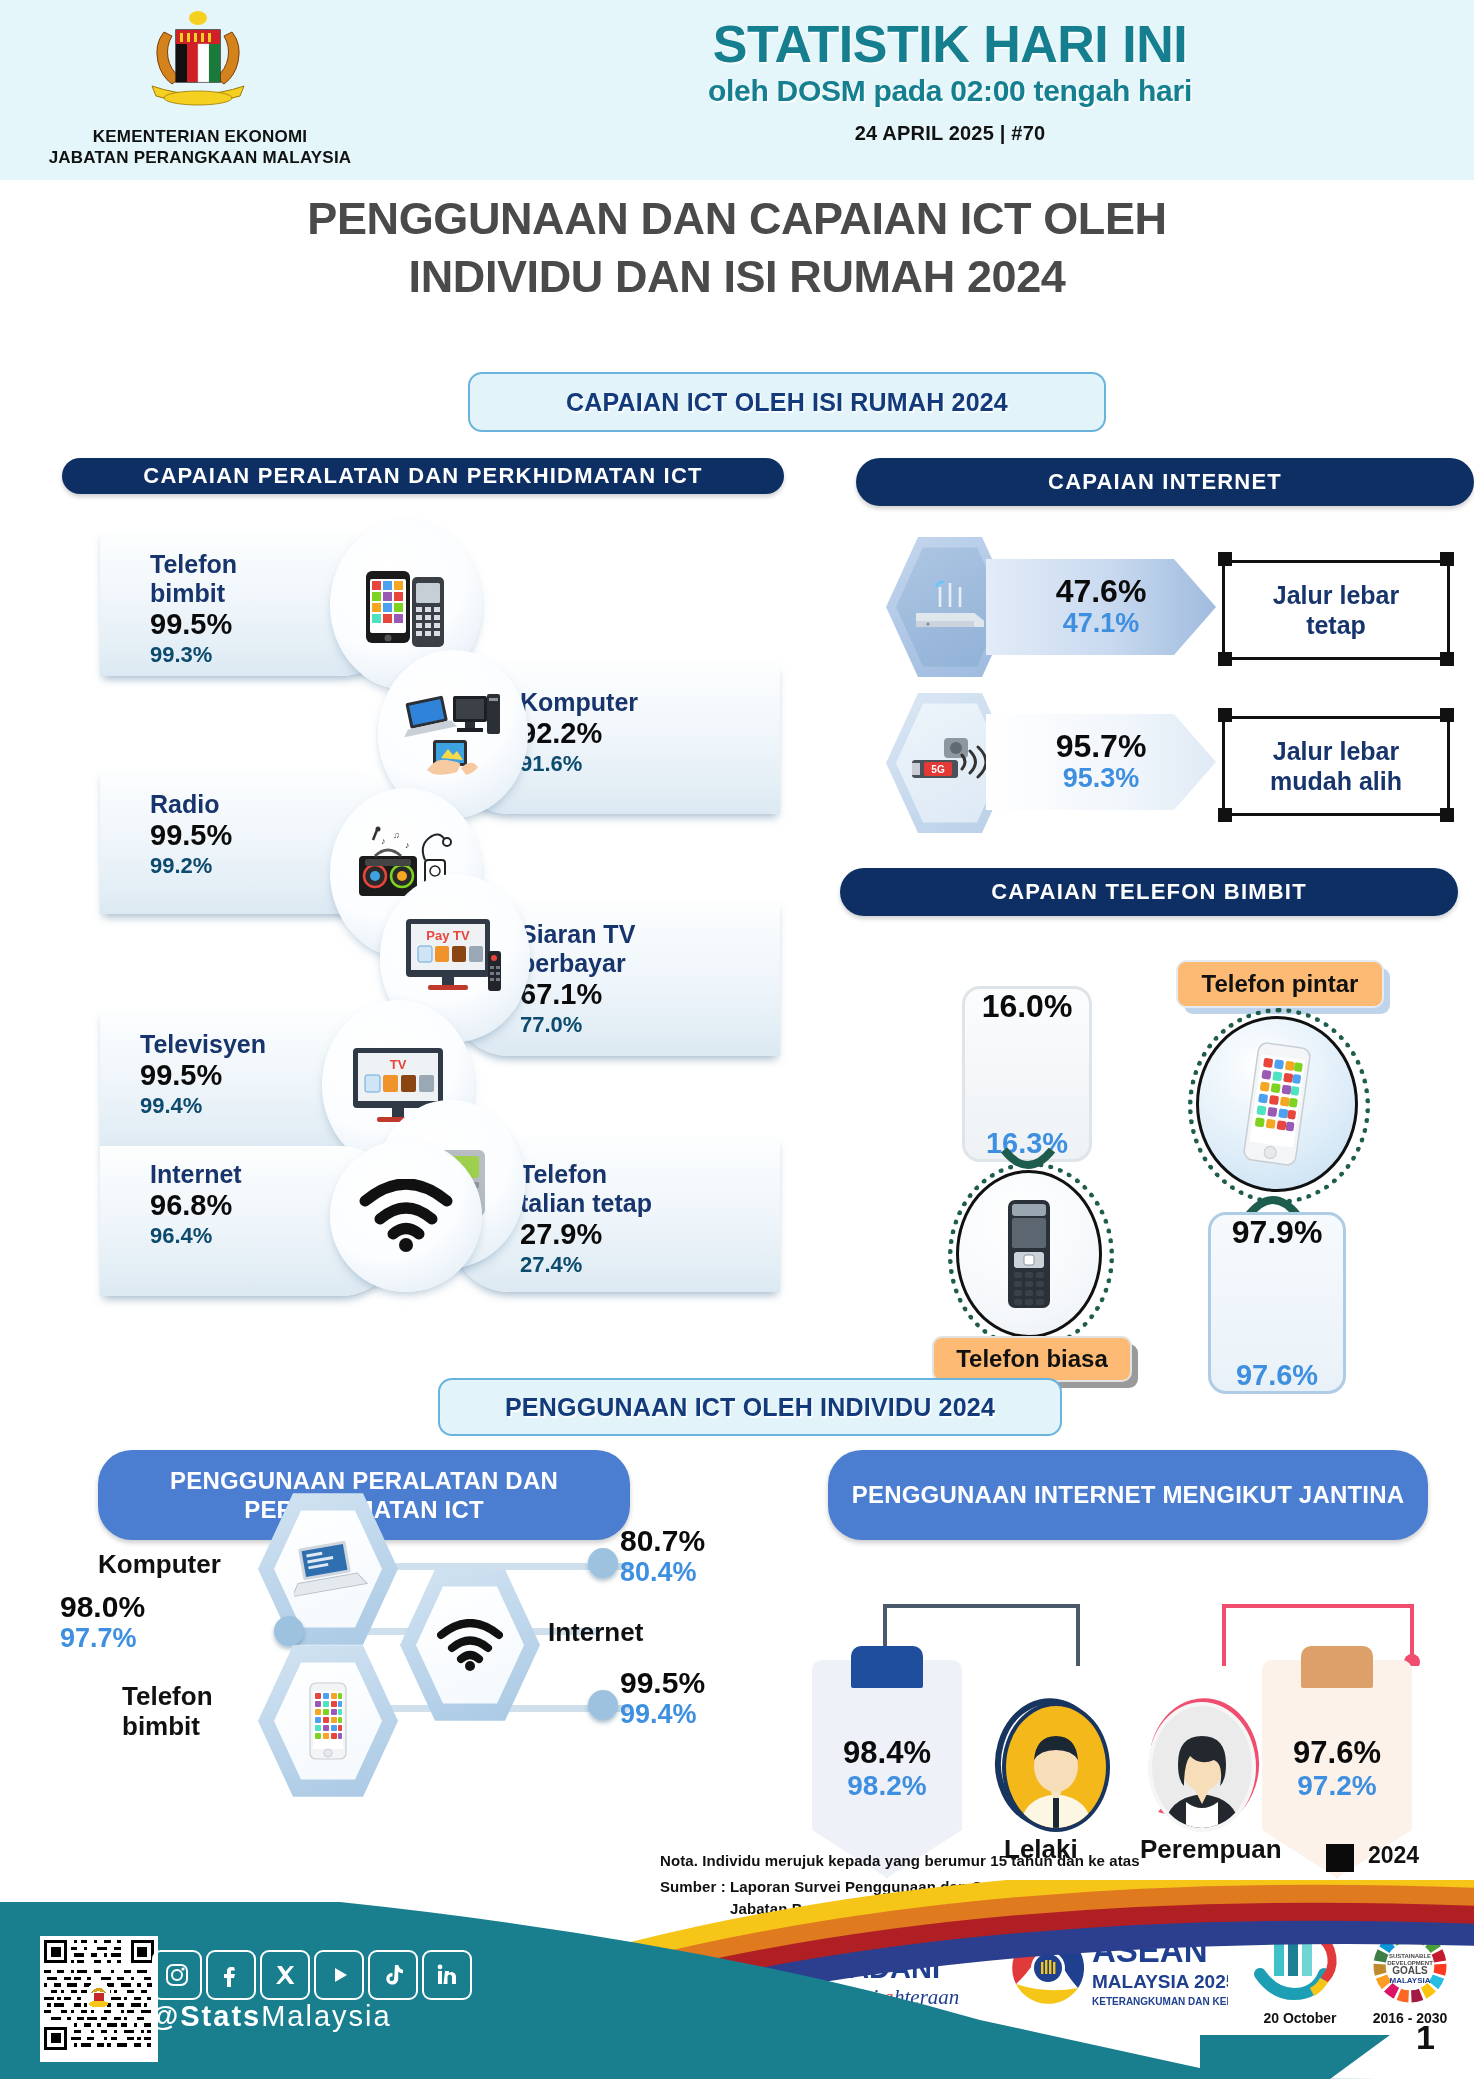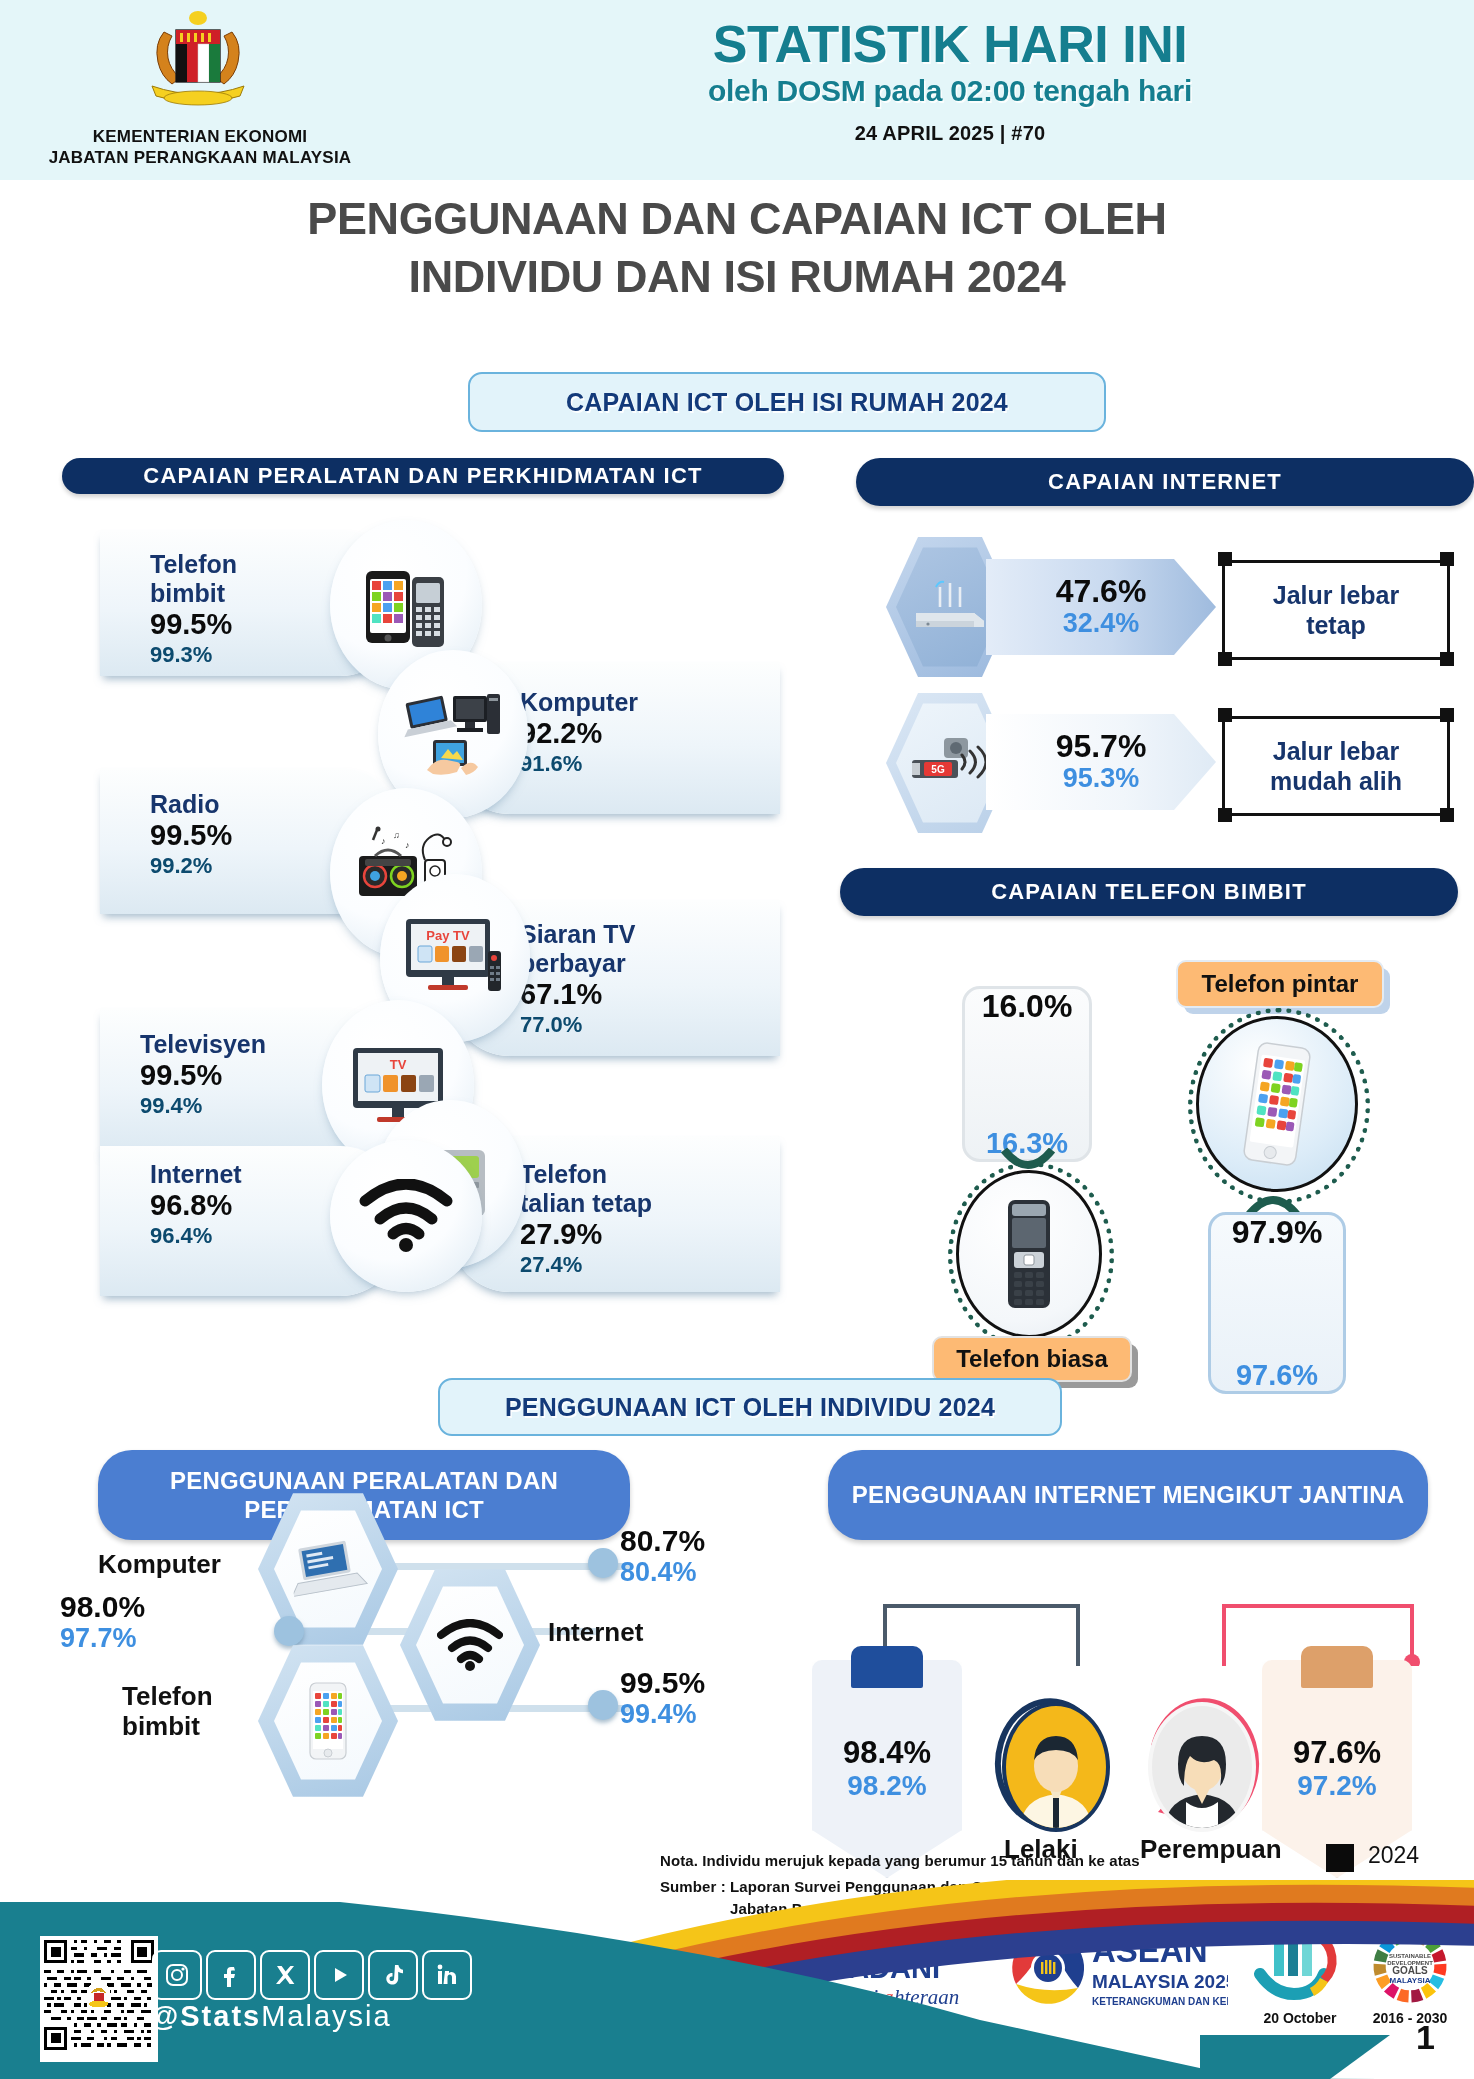--- a/index.html
+++ b/index.html
@@ -131,21 +131,21 @@
   .pincap{position:absolute;width:72px;height:42px;border-radius:10px 10px 2px 2px;}
   .avatar{position:absolute;width:112px;height:138px;border-radius:50%;
     display:flex;align-items:flex-end;justify-content:center;overflow:hidden;}
   .gname{position:absolute;font-size:26px;font-weight:800;color:#111;}
 
   
   #note1{left:660px;top:1852px;font-size:15px;font-weight:700;color:#111;letter-spacing:.1px;}
   #note2{left:660px;top:1878px;font-size:15px;font-weight:700;color:#111;letter-spacing:.1px;}
   #note3{left:730px;top:1900px;font-size:15px;font-weight:700;color:#111;letter-spacing:.1px;}
   .lg-sw{position:absolute;width:28px;height:28px;}
-  .lg-tx{position:absolute;font-size:23px;font-weight:400;color:#111;}
+  .lg-tx{position:absolute;font-size:23px;font-weight:700;color:#111;}
   #footer-curve{left:300px;top:1880px;width:1180px;height:210px;overflow:hidden;}
   .sm-box{position:absolute;width:46px;height:46px;border:2.5px solid #fff;border-radius:9px;
     display:flex;align-items:center;justify-content:center;color:#fff;}
   #handle{left:150px;top:2000px;font-size:29px;color:#fff;letter-spacing:2px;}
   #handle b{font-weight:800;}
   #pageno{left:1416px;top:2018px;font-size:34px;font-weight:800;color:#111;}
 
   .logo-cap{position:absolute;font-size:14px;font-weight:800;color:#111;}
 </style>
 </head>
@@ -406,21 +406,21 @@
       <path d="M6 36 l58 0 l10 8 l-58 0 Z" fill="#f2f5f8"></path>
       <path d="M6 36 l58 0 l10 8 l0 6 l-68 0 Z" fill="#dfe6ec"></path>
       <path d="M6 44 l58 0 l0 6 l-58 0 Z" fill="#cbd4dc"></path>
       <circle cx="18" cy="47" r="1.6" fill="#7d8a95"></circle>
     </svg>
   </div>
 </div>
 <div class="arrowbar" style="left:986px;top:559px;width:230px;
      background:linear-gradient(90deg,#e3ecf8 0%,#c8d9ef 55%,#9fbbde 100%);">
   <div class="arrow-v24">47.6%</div>
-  <div class="arrow-v23">32.4%</div>
+  <div class="arrow-v23">47.1%</div>
 </div>
 <div class="labelbox" style="left:1222px;top:560px;width:222px;height:94px;">
   <div>
     <div>Jalur lebar</div>
     <div>tetap</div>
   </div>
 </div>
 <div class="corner" style="left:1218px;top:552px;"></div>
 <div class="corner" style="left:1440px;top:552px;"></div>
 <div class="corner" style="left:1218px;top:652px;"></div>

